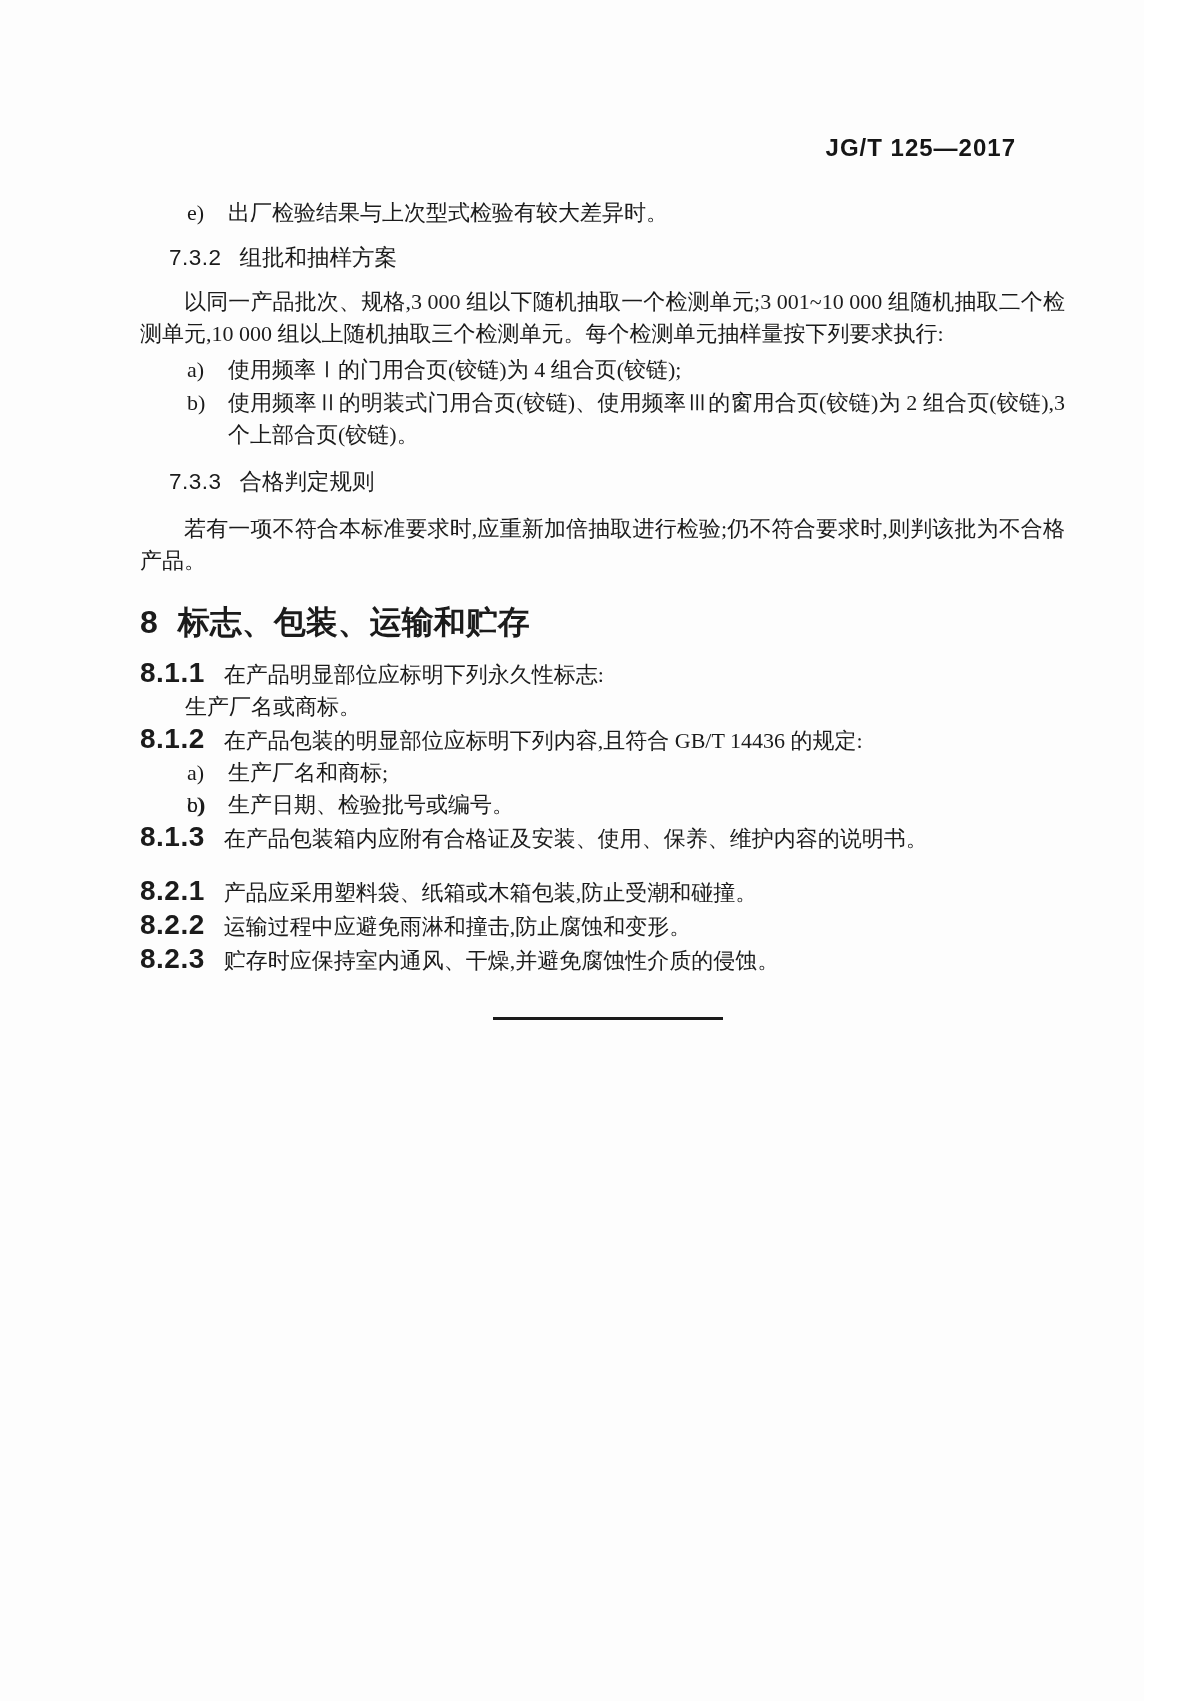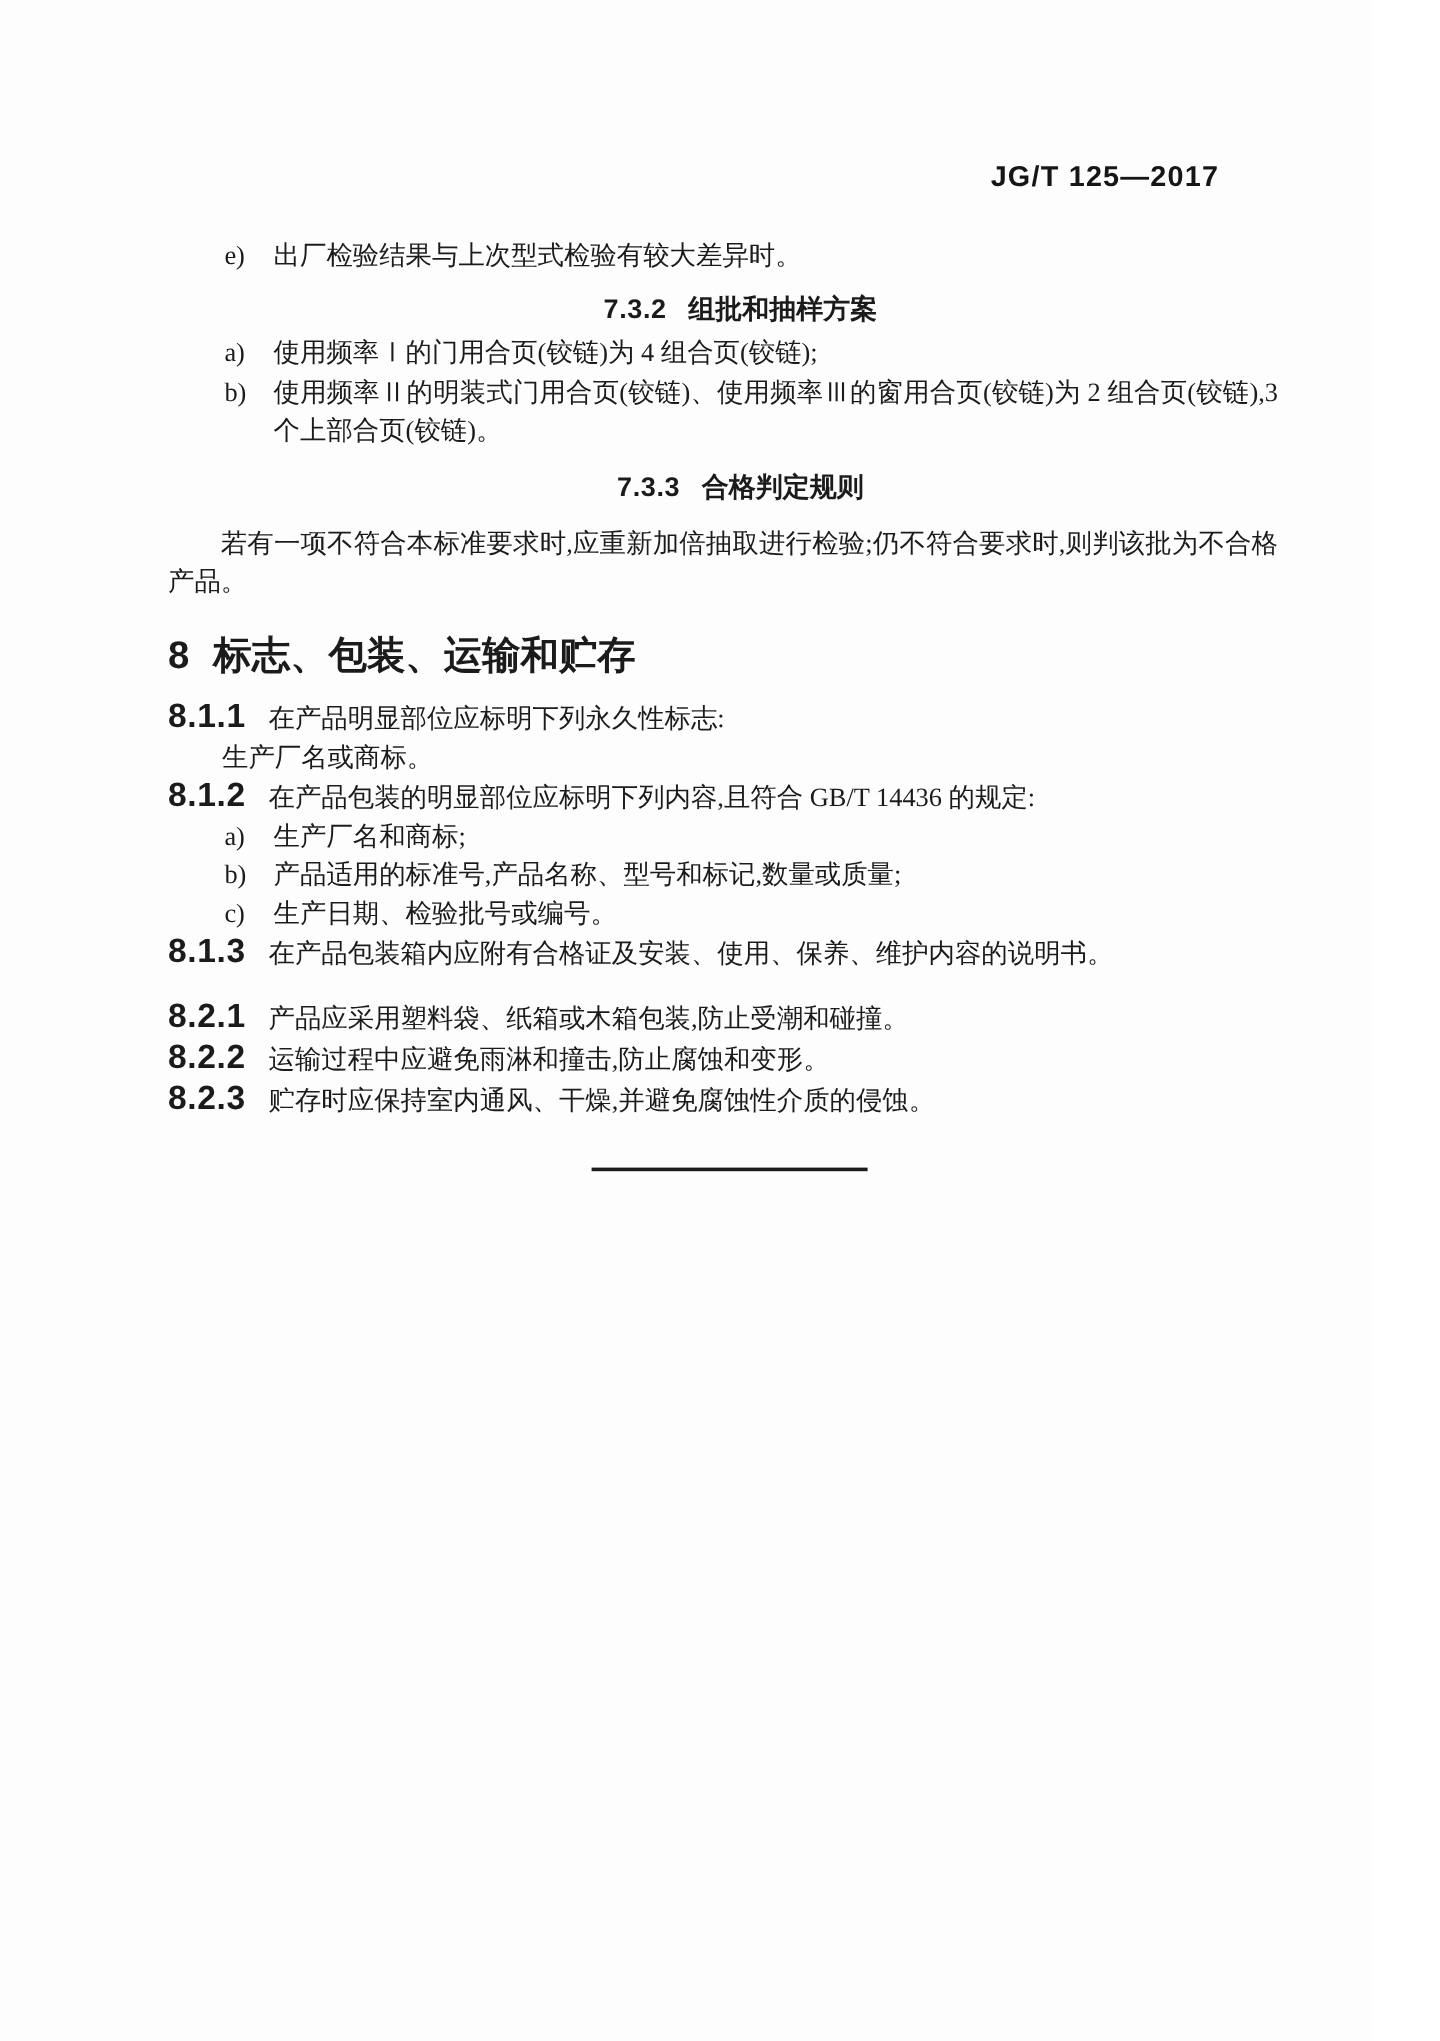--- a/index.html
+++ b/index.html
@@ -30,23 +30,23 @@
     font-size: 22px;
     line-height: 32px;
     text-align: justify;
   }
   
   .li { position: relative; padding-left: 88px; }
   .li .marker { position: absolute; left: 47px; top: 0; }
   
   .h3 {
     font-family: "Liberation Sans", sans-serif;
-    font-weight: bold;
+    font-weight: normal;
     font-size: 22.5px;
-    text-align: center;
+    text-align: left;
     margin-left: 29px;
   }
   .h3 .num { margin-right: 18px; letter-spacing: 0.5px; }
   .h2 {
     font-family: "Liberation Sans", sans-serif;
     font-weight: bold;
     font-size: 32px;
     line-height: 38px;
     text-align: left;
   }
@@ -94,20 +94,21 @@
 
     <div class="li m-e">
       <span class="marker">e)</span>
       <span>出厂检验结果与上次型式检验有较大差异时。</span>
     </div>
 
     <div class="h3 m-h732">
       <span class="num">7.3.2</span><span>组批和抽样方案</span>
     </div>
 
+    <div class="para m-p732">以同一产品批次、规格,3 000 组以下随机抽取一个检测单元;3 001~10 000 组随机抽取二个检测单元,10 000 组以上随机抽取三个检测单元。每个检测单元抽样量按下列要求执行:</div>
 
     <div class="li m-a732">
       <span class="marker">a)</span>
       <span>使用频率Ⅰ的门用合页(铰链)为 4 组合页(铰链);</span>
     </div>
 
     <div class="li m-b732">
       <span class="marker">b)</span>
       <span>使用频率Ⅱ的明装式门用合页(铰链)、使用频率Ⅲ的窗用合页(铰链)为 2 组合页(铰链),3 个上部合页(铰链)。</span>
     </div>
@@ -133,21 +134,20 @@
       <span class="num">8.1.2</span><span>在产品包装的明显部位应标明下列内容,且符合 GB/T 14436 的规定:</span>
     </div>
 
     <div class="li m-0">
       <span class="marker">a)</span>
       <span>生产厂名和商标;</span>
     </div>
 
     <div class="li m-0">
       <span class="marker">b)</span>
-      <span>产品适用的标准号,产品名称、型号和标记,数量或质量;</span>
     </div>
 
     <div class="li m-0">
       <span class="marker">c)</span>
       <span>生产日期、检验批号或编号。</span>
     </div>
 
     <div class="clause m-0">
       <span class="num">8.1.3</span><span>在产品包装箱内应附有合格证及安装、使用、保养、维护内容的说明书。</span>
     </div>

